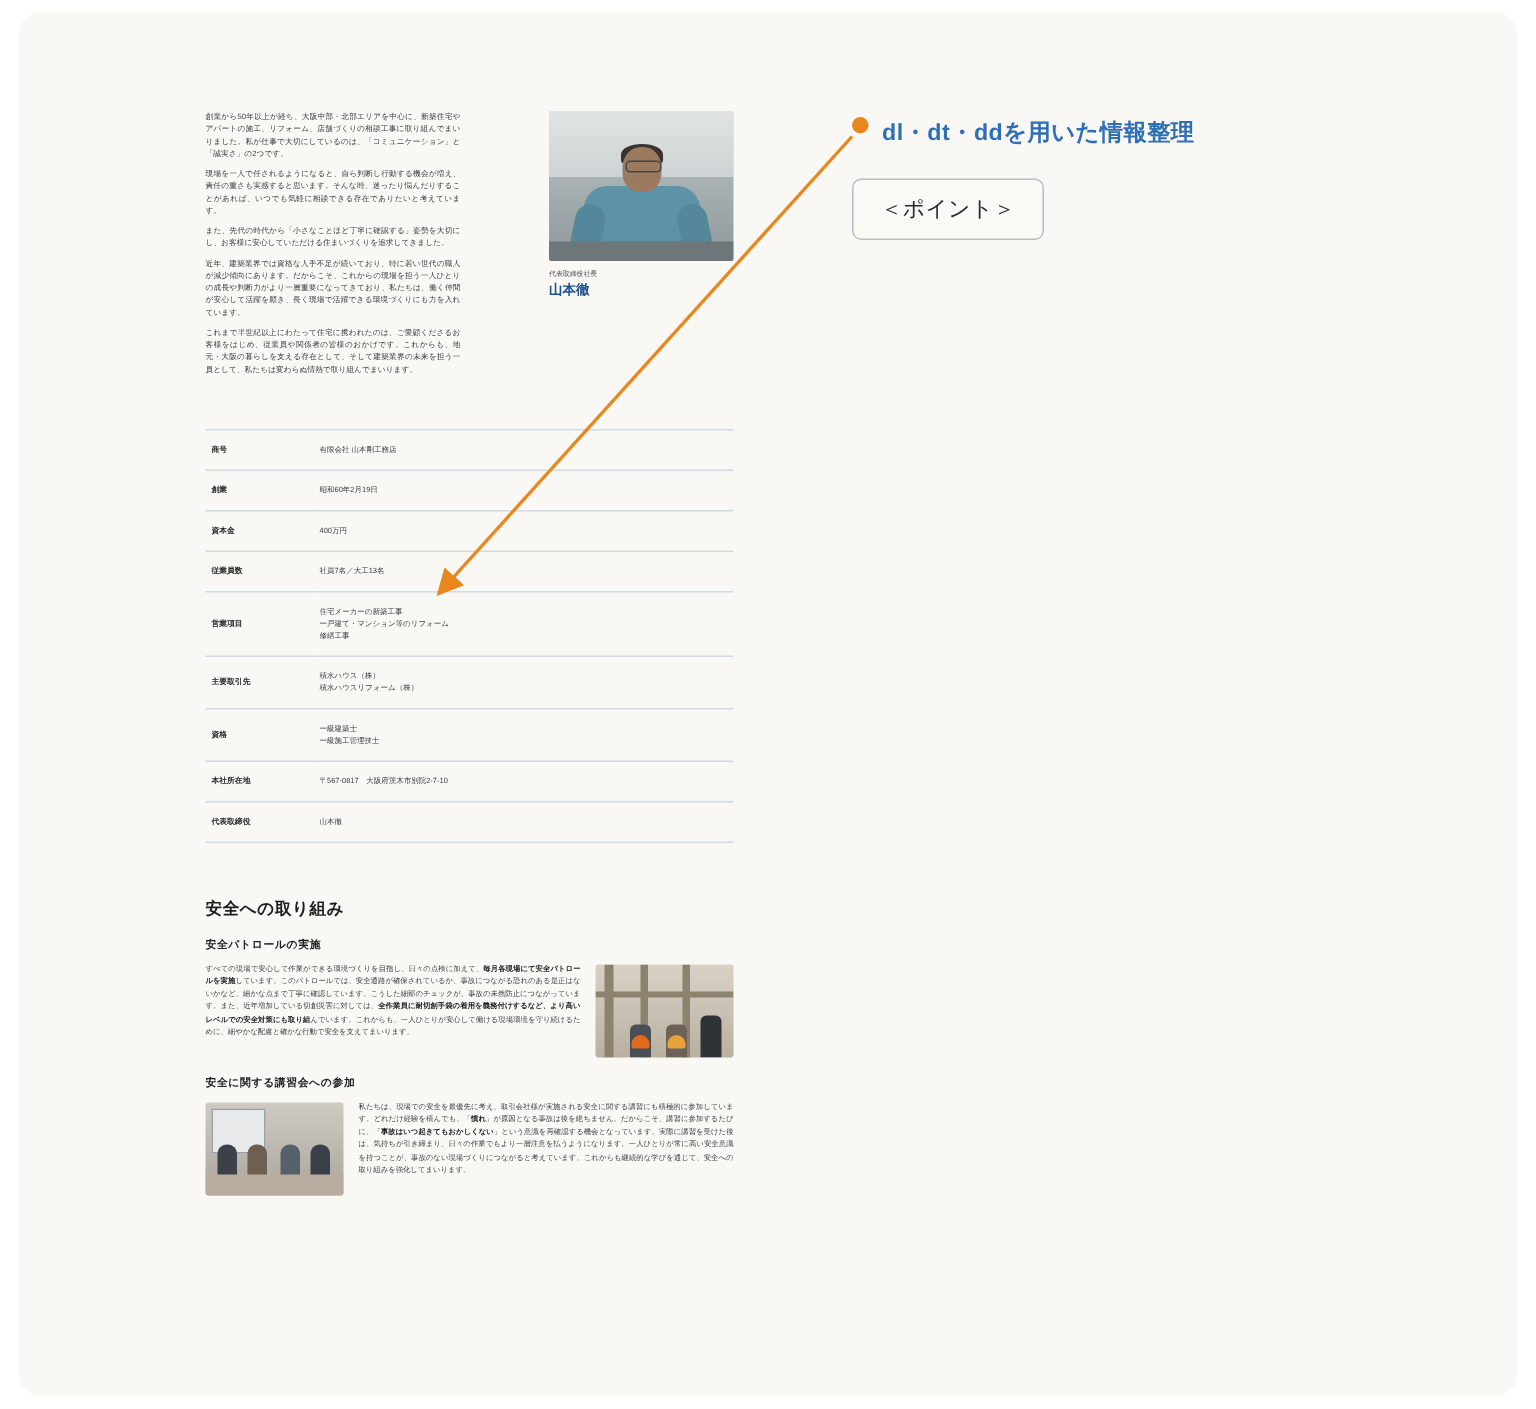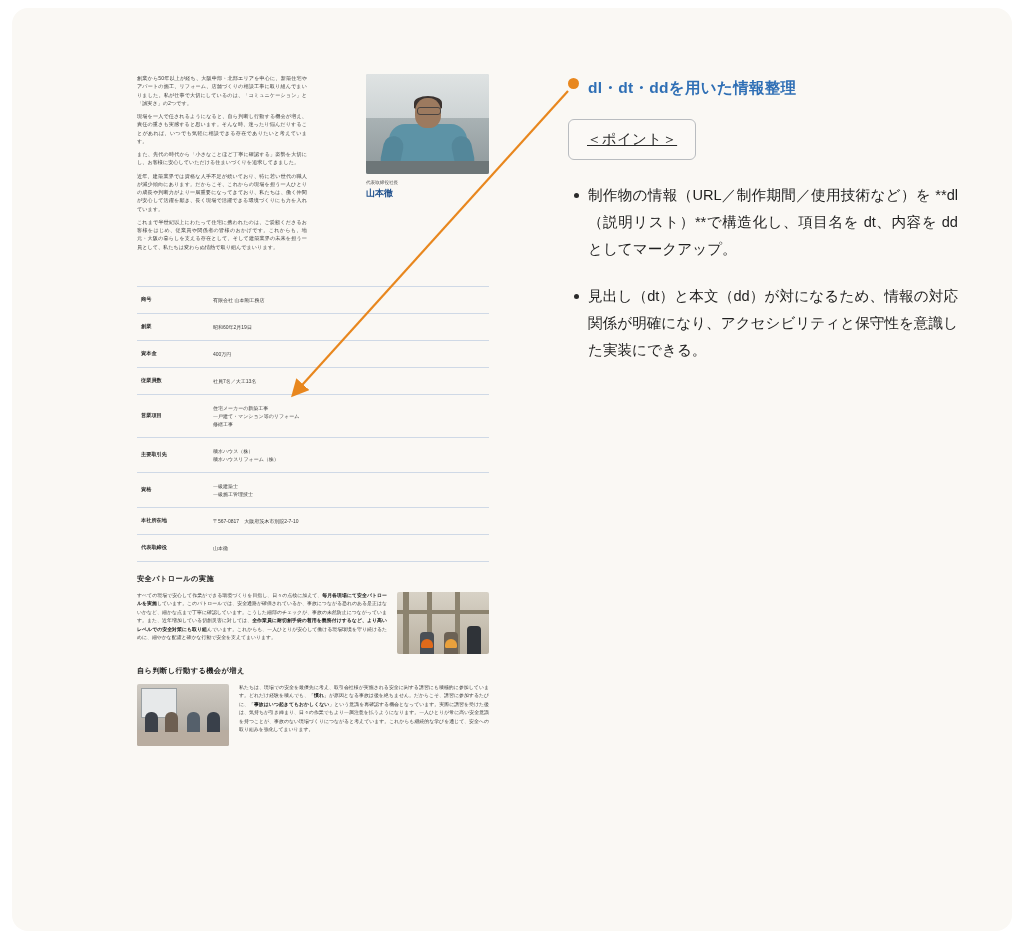--- a/index.html
+++ b/index.html
@@ -237,21 +237,20 @@
   .point-box {
     margin-top: 20px;
     display: inline-block;
     padding: 10px 18px;
     border: 1px solid #b9bcc0;
     border-radius: 6px;
     font-size: 14.5px;
     color: #2a2a2a;
     background: #fbf9f6;
     letter-spacing: 0.02em;
-    text-decoration: underline;
   }
   .anno-list {
     margin: 22px 0 0 0;
     padding: 0 0 0 20px;
     list-style: none;
   }
   .anno-list li {
     position: relative;
     font-size: 14.6px;
     line-height: 1.85;
@@ -348,38 +347,39 @@
           <th>本社所在地</th>
           <td>〒567-0817　大阪府茨木市別院2-7-10</td>
         </tr>
         <tr>
           <th>代表取締役</th>
           <td>山本徹</td>
         </tr>
       </tbody>
     </table>
 
+    <div class="sec-title">安全への取り組み</div>
 
     <div class="sub-title">安全パトロールの実施</div>
     <div class="blk">
       <div class="blk-text">すべての現場で安心して作業ができる環境づくりを目指し、日々の点検に加えて、<b>毎月各現場にて安全パトロールを実施</b>しています。このパトロールでは、安全通路が確保されているか、事故につながる恐れのある是正はないかなど、細かな点まで丁寧に確認しています。こうした細部のチェックが、事故の未然防止につながっています。また、近年増加している切創災害に対しては、<b>全作業員に耐切創手袋の着用を義務付けするなど、より高いレベルでの安全対策にも取り組</b>んでいます。これからも、一人ひとりが安心して働ける現場環境を守り続けるために、細やかな配慮と確かな行動で安全を支えてまいります。</div>
       <div class="blk-img img-patrol">
         <div class="bar v1"></div>
           <div class="bar v2"></div>
           <div class="bar v3"></div>
           <div class="bar h1"></div>
         <div class="person p1"></div>
           <div class="person p2"></div>
           <div class="person p3"></div>
         <div class="helmet1"></div>
           <div class="helmet2"></div>
       </div>
     </div>
 
-    <div class="sub-title">自ら判断し行動する機会が増え</div>
+    <div class="sub-title">安全に関する講習会への参加</div>
     <div class="blk rev">
       <div class="blk-img img-seminar">
         <div class="win"></div>
           <div class="tbl"></div>
         <div class="pp a"></div>
           <div class="pp b"></div>
           <div class="pp c"></div>
           <div class="pp d"></div>
       </div>
       <div class="blk-text">私たちは、現場での安全を最優先に考え、取引会社様が実施される安全に関する講習にも積極的に参加しています。どれだけ経験を積んでも、「<b>慣れ</b>」が原因となる事故は後を絶ちません。だからこそ、講習に参加するたびに、「<b>事故はいつ起きてもおかしくない</b>」という意識を再確認する機会となっています。実際に講習を受けた後は、気持ちが引き締まり、日々の作業でもより一層注意を払うようになります。一人ひとりが常に高い安全意識を持つことが、事故のない現場づくりにつながると考えています。これからも継続的な学びを通じて、安全への取り組みを強化してまいります。</div>
@@ -387,24 +387,20 @@
   </div>
 
   <div class="anno">
     <div class="anno-head">
       <span class="bullet-dot"></span>
       <span>dl・dt・ddを用いた情報整理</span>
     </div>
 
     <div class="point-box">＜ポイント＞</div>
 
-    <ul class="anno-list">
-      <li><span>制作物の情報（URL／制作期間／使用技術など）を **dl（説明リスト）**で構造化し、項目名を dt、内容を dd としてマークアップ。</span></li>
-      <li><span>見出し（dt）と本文（dd）が対になるため、情報の対応関係が明確になり、アクセシビリティと保守性を意識した実装にできる。</span></li>
-    </ul>
   </div>
 
   <svg class="arrow-svg" viewBox="0 0 1024 939">
     <defs>
       <marker id="ah" markerWidth="8" markerHeight="8" refX="6" refY="4" orient="auto">
         <path d="M0,0 L8,4 L0,8 z" fill="#e8871e"></path>
       </marker>
     </defs>
     <line x1="556" y1="83" x2="282" y2="386" stroke="#e8871e" stroke-width="2.2" marker-end="url(#ah)"></line>
   </svg>

